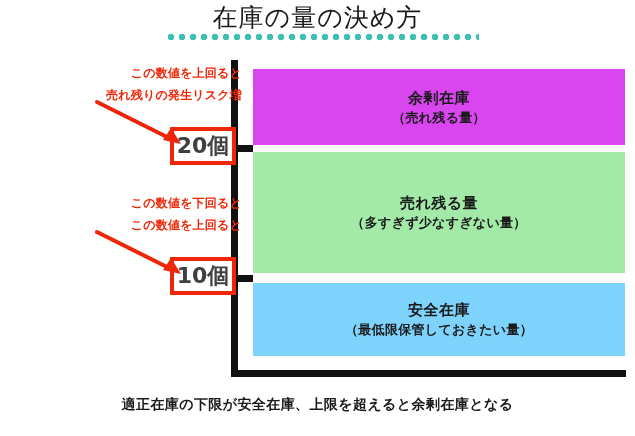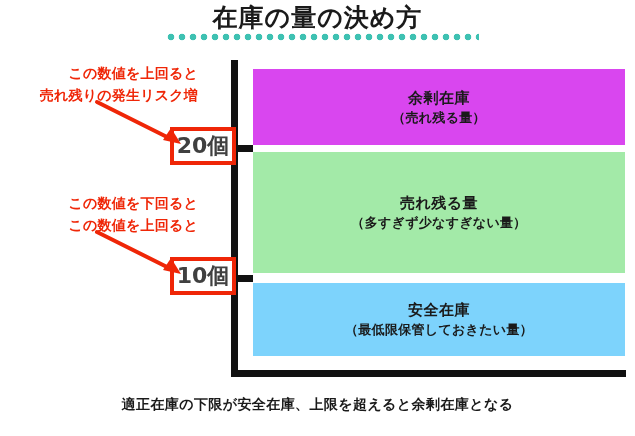--- a/index.html
+++ b/index.html
@@ -20,21 +20,21 @@
   }
 
   
   .title {
     position: absolute;
     left: 0;
     top: 2px;
     width: 635px;
     text-align: center;
     font-size: 25px;
-    font-weight: bold;
+    font-weight: normal;
     letter-spacing: 1px;
     color: #1a1a1a;
     line-height: 32px;
   }
   .title-underline {
     position: absolute;
     left: 167px;
     top: 33px;
     width: 312px;
     height: 8px;
@@ -127,26 +127,27 @@
     color: #404040;
     letter-spacing: 0px;
   }
   .value-box-upper { top: 127px; }
   .value-box-lower { top: 257px; text-align: right; }
 
   
   .annot {
     position: absolute;
     color: #ef2607;
-    font-size: 14px;
+    font-size: 12px;
     font-weight: bold;
     line-height: 22px;
     text-align: right;
     letter-spacing: 0.2px;
     white-space: nowrap;
+    margin-left: 44px;
   }
   .annot-upper {
     left: 0px;
     top: 62px;
     width: 198px;
   }
   .annot-lower {
     left: 0px;
     top: 192px;
     width: 198px;

